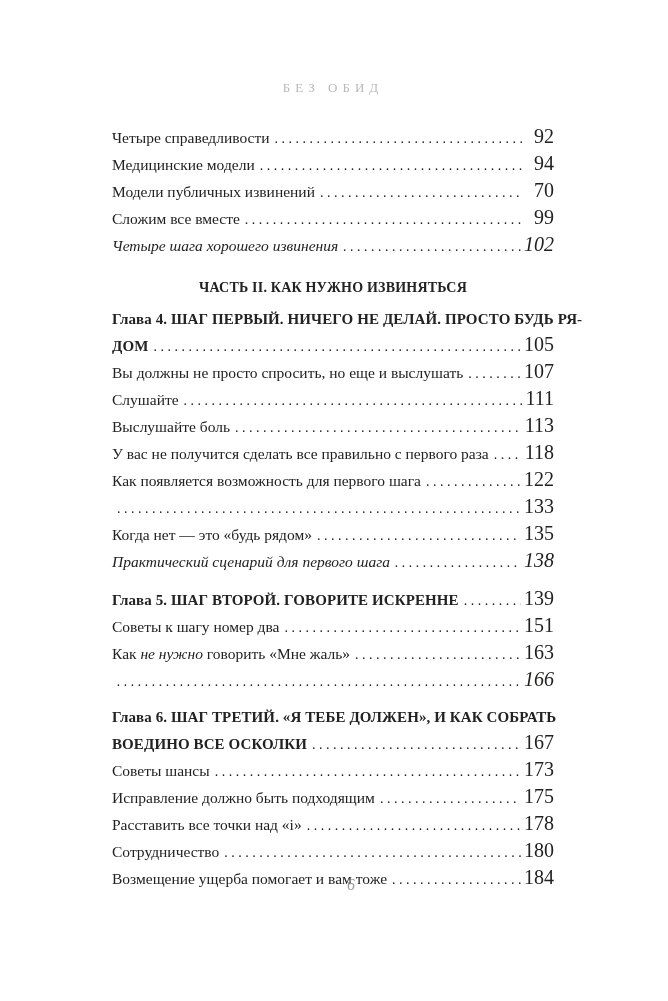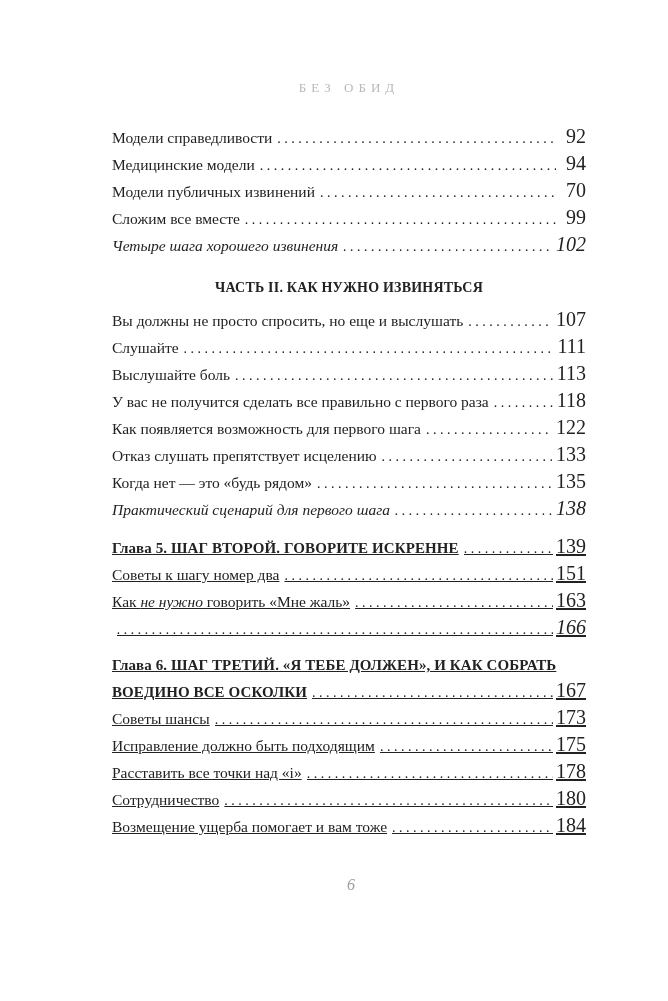--- a/index.html
+++ b/index.html
@@ -9,35 +9,35 @@
     background: #ffffff;
     font-family: "Liberation Serif", "DejaVu Serif", serif;
     color: #222221;
     position: relative;
     overflow: hidden;
   }
   .page {
     box-sizing: border-box;
     width: 668px;
     height: 1001px;
-    padding: 80px 82px 0 112px;
+    padding: 80px 114px 0 112px;
     position: relative;
   }
   .running-title {
     text-align: center;
     color: #b9b9b9;
     font-size: 13px;
     letter-spacing: 5px;
     margin-bottom: 28px;
     font-weight: 400;
   }
   .toc { font-size: 15.5px; }
   .toc-section { margin: 0; }
   .toc-section + .toc-section { margin-top: 6px; }
-  .toc-section.gap-large { margin-top: 11px; text-decoration: underline; }
+  .toc-section.gap-large { margin-top: 11px; }
   .part-heading {
     text-align: center;
     font-weight: 700;
     font-size: 14px;
     line-height: 25px;
     margin-top: 16px;
     margin-bottom: 7px;
     letter-spacing: 0.2px;
   }
   .toc-entry { line-height: 25px; }
@@ -92,21 +92,21 @@
 <body>
 
 <div class="page">
   <div class="running-title">БЕЗ ОБИД</div>
 
   <div class="toc">
     <div>
         <div class="toc-section">
           <div class="toc-entry">
             <div class="entry-row">
-              <span class="entry-title">Модели справедливости</span>
+              <span class="entry-title">Четыре справедливости</span>
               <span class="dots"></span>
               <span class="entry-page">92</span>
             </div>
           </div>
           <div class="toc-entry">
             <div class="entry-row">
               <span class="entry-title">Медицинские модели</span>
               <span class="dots"></span>
               <span class="entry-page">94</span>
             </div>
@@ -128,20 +128,28 @@
           <div class="toc-entry italic">
             <div class="entry-row">
               <span class="entry-title">Четыре шага хорошего извинения</span>
               <span class="dots"></span>
               <span class="entry-page">102</span>
             </div>
           </div>
         </div>
         <div class="toc-section">
           <div class="part-heading">ЧАСТЬ II. КАК НУЖНО ИЗВИНЯТЬСЯ</div>
+          <div class="toc-entry bold">
+            <div class="entry-line-full">Глава 4. ШАГ ПЕРВЫЙ. НИЧЕГО НЕ ДЕЛАЙ. ПРОСТО БУДЬ РЯ-</div>
+            <div class="entry-row">
+              <span class="entry-title">ДОМ</span>
+              <span class="dots"></span>
+              <span class="entry-page">105</span>
+            </div>
+          </div>
           <div class="toc-entry">
             <div class="entry-row">
               <span class="entry-title">Вы должны не просто спросить, но еще и выслушать</span>
               <span class="dots"></span>
               <span class="entry-page">107</span>
             </div>
           </div>
           <div class="toc-entry">
             <div class="entry-row">
               <span class="entry-title">Слушайте</span>
@@ -165,21 +173,20 @@
           </div>
           <div class="toc-entry">
             <div class="entry-row">
               <span class="entry-title">Как появляется возможность для первого шага</span>
               <span class="dots"></span>
               <span class="entry-page">122</span>
             </div>
           </div>
           <div class="toc-entry">
             <div class="entry-row">
-              <span class="entry-title">Отказ слушать препятствует исцелению</span>
               <span class="dots"></span>
               <span class="entry-page">133</span>
             </div>
           </div>
           <div class="toc-entry">
             <div class="entry-row">
               <span class="entry-title">Когда нет — это «будь рядом»</span>
               <span class="dots"></span>
               <span class="entry-page">135</span>
             </div>

